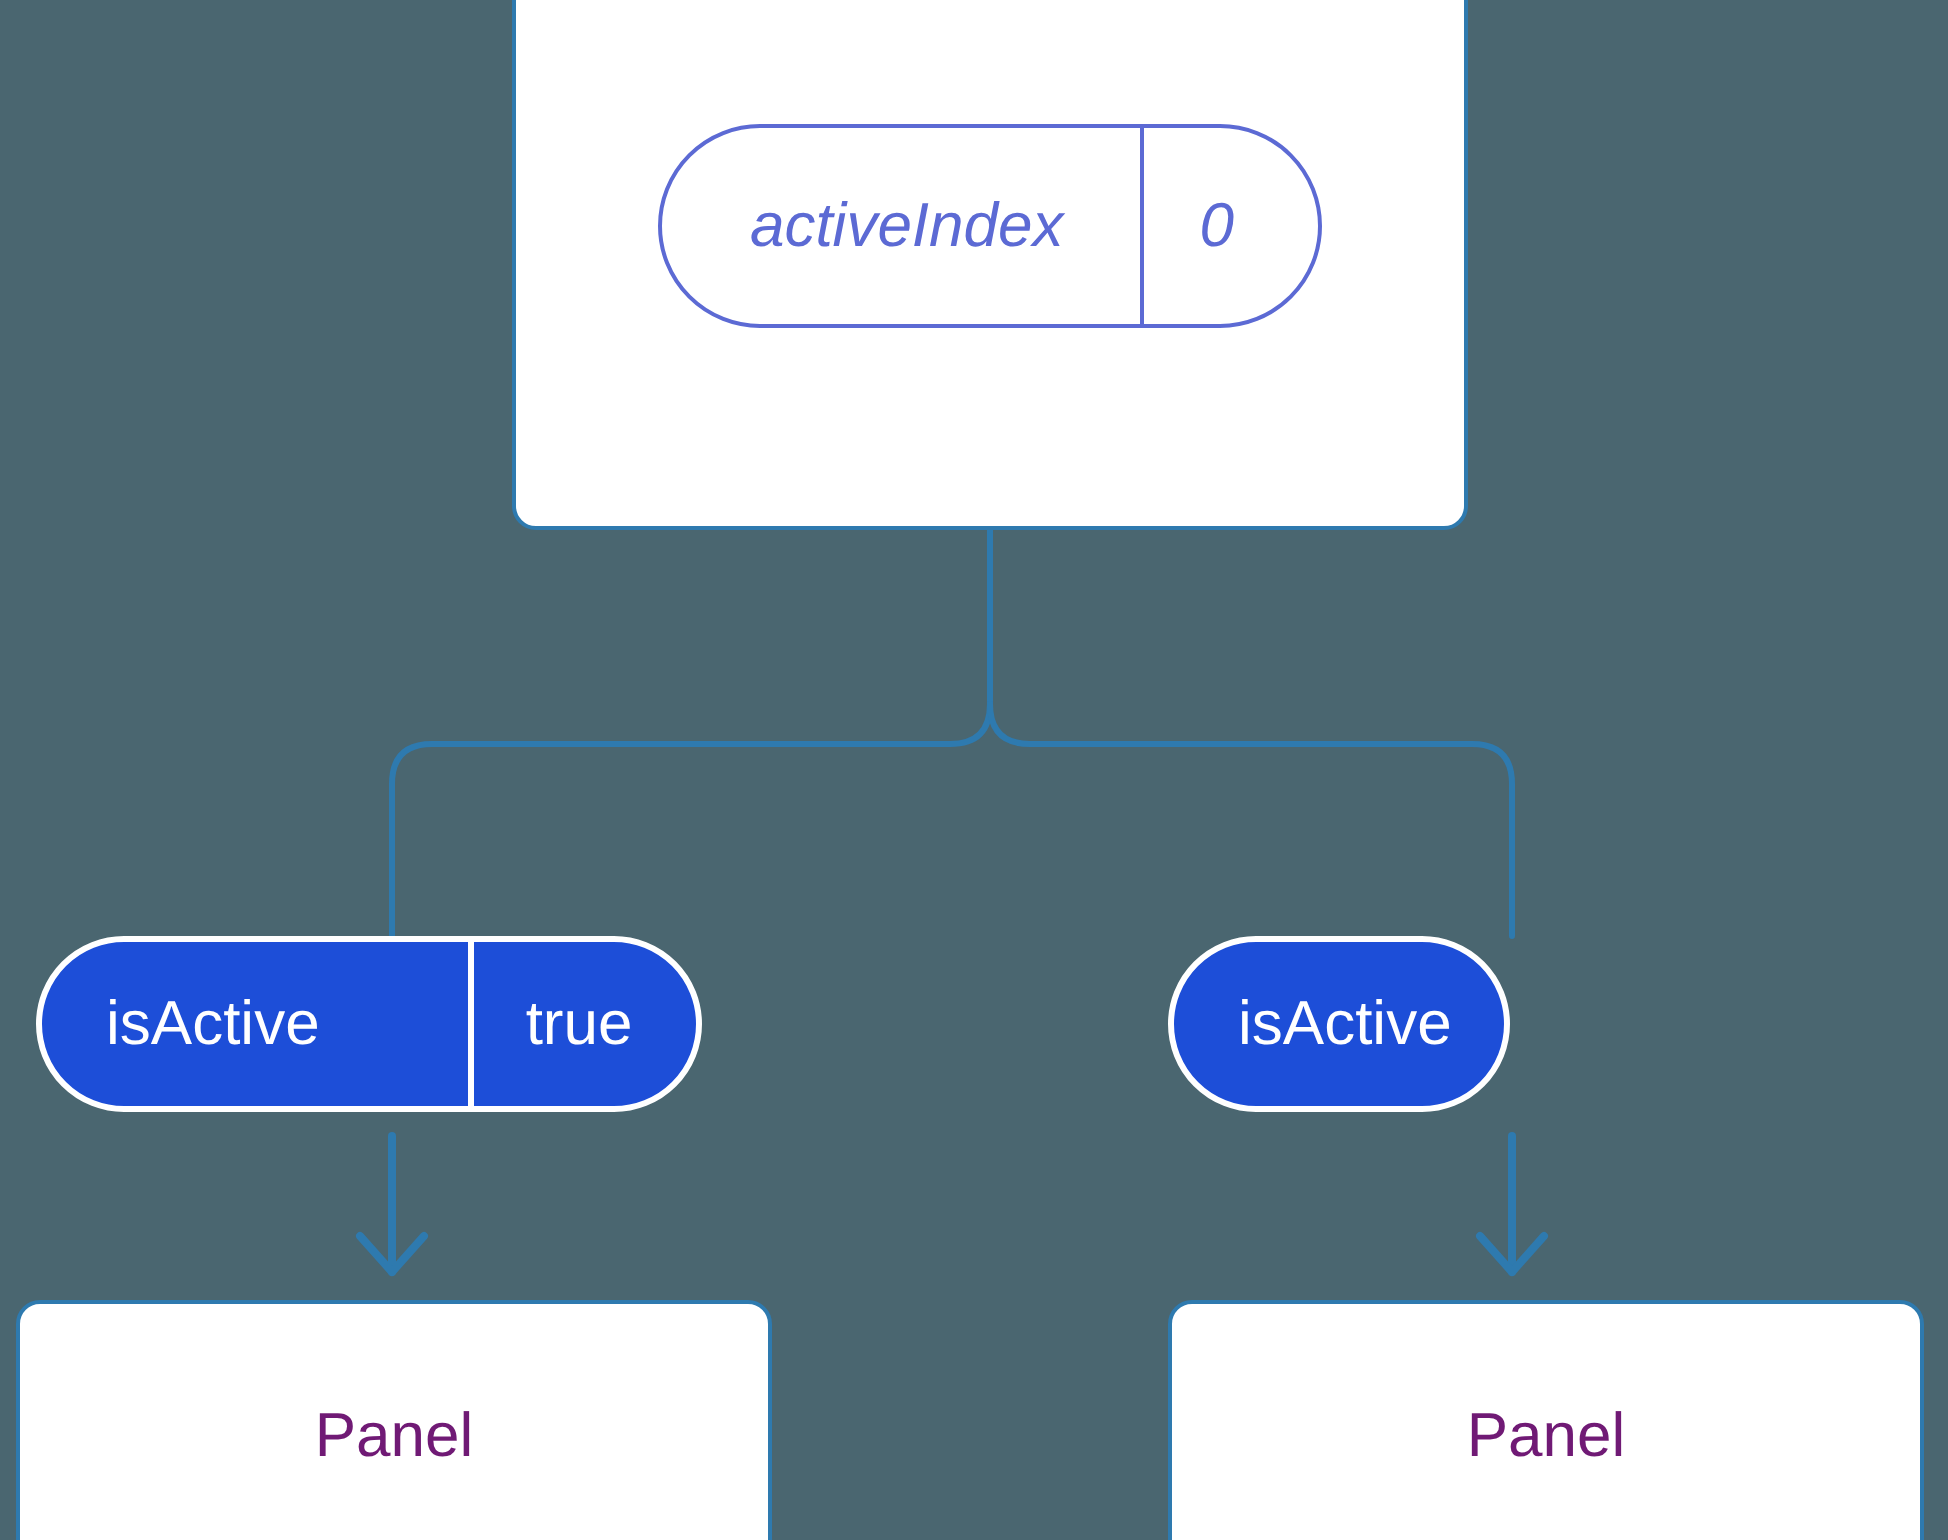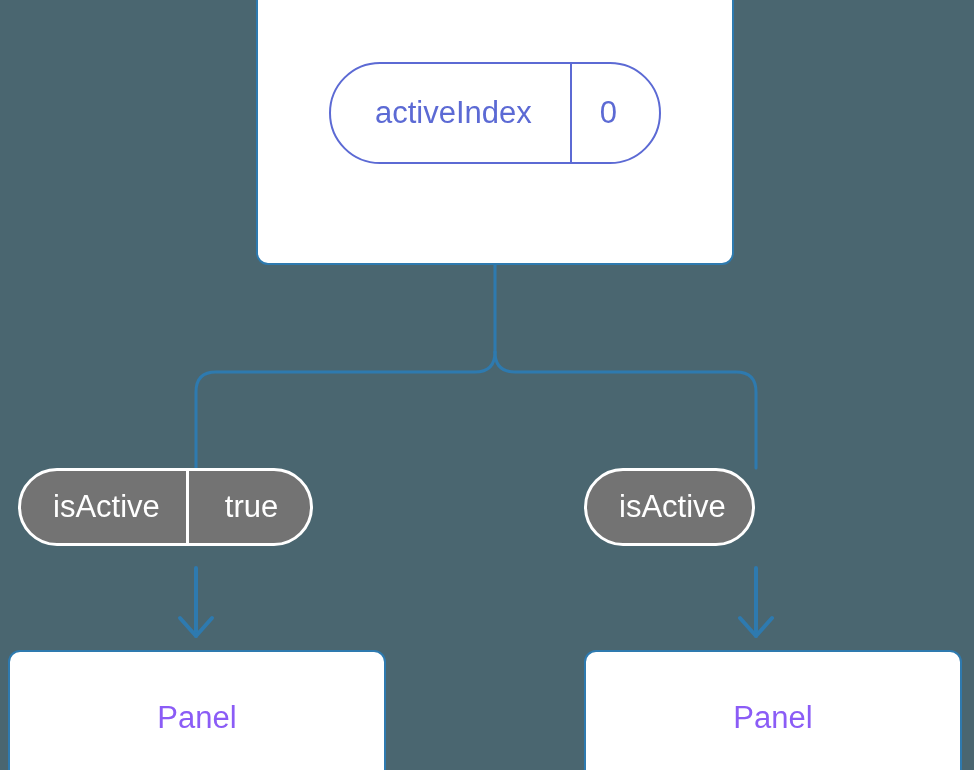--- a/index.html
+++ b/index.html
@@ -75,74 +75,76 @@
   }
   #activeindex-pill .pill-key,
   #activeindex-pill .pill-val {
     display: flex;
     align-items: center;
     justify-content: center;
     color: #5c6ad4;
     font-size: 31px;
     white-space: nowrap;
     box-sizing: border-box;
+    font-style: italic;
   }
   #activeindex-pill .pill-key {
     padding: 0 38px 0 44px;
   }
   #activeindex-pill .pill-val {
     padding: 0 42px 0 28px;
     border-left: 2px solid #5c6ad4;
   }
 
   
   .state-pill {
     position: absolute;
     display: flex;
     align-items: stretch;
-    height: 78px;
-    background: #737373;
+    height: 88px;
+    background: #1d4ed8;
     border: 3px solid #ffffff;
     border-radius: 49px;
     box-sizing: border-box;
     overflow: hidden;
+    gap: 48px;
   }
   .state-pill .pill-key,
   .state-pill .pill-val {
     display: flex;
     align-items: center;
     justify-content: center;
     color: #ffffff;
     font-size: 31px;
     white-space: nowrap;
     box-sizing: border-box;
   }
   .state-pill .pill-key {
     padding: 0 26px 0 32px;
   }
   .state-pill .pill-val {
-    padding: 0 32px 0 36px;
+    padding: 0 32px 0 26px;
     border-left: 3px solid #ffffff;
   }
 
   #pill-left  { left: 18px;  top: 468px; }
   #pill-right { left: 584px; top: 468px; }
 
   
   .panel-card {
     height: 136px;
     display: flex;
     align-items: center;
     justify-content: center;
     border-radius: 12px;
   }
   #panel-left  { left: 8px;   top: 650px; width: 378px; }
   #panel-right { left: 584px; top: 650px; width: 378px; }
   .panel-label {
-    color: #8b5cf6;
+    color: #701a75;
     font-size: 31px;
     white-space: nowrap;
   }
 </style>
 </head>
 <body>
 
 <div id="stage">
 
   <svg id="connectors" viewBox="0 0 974 770">

